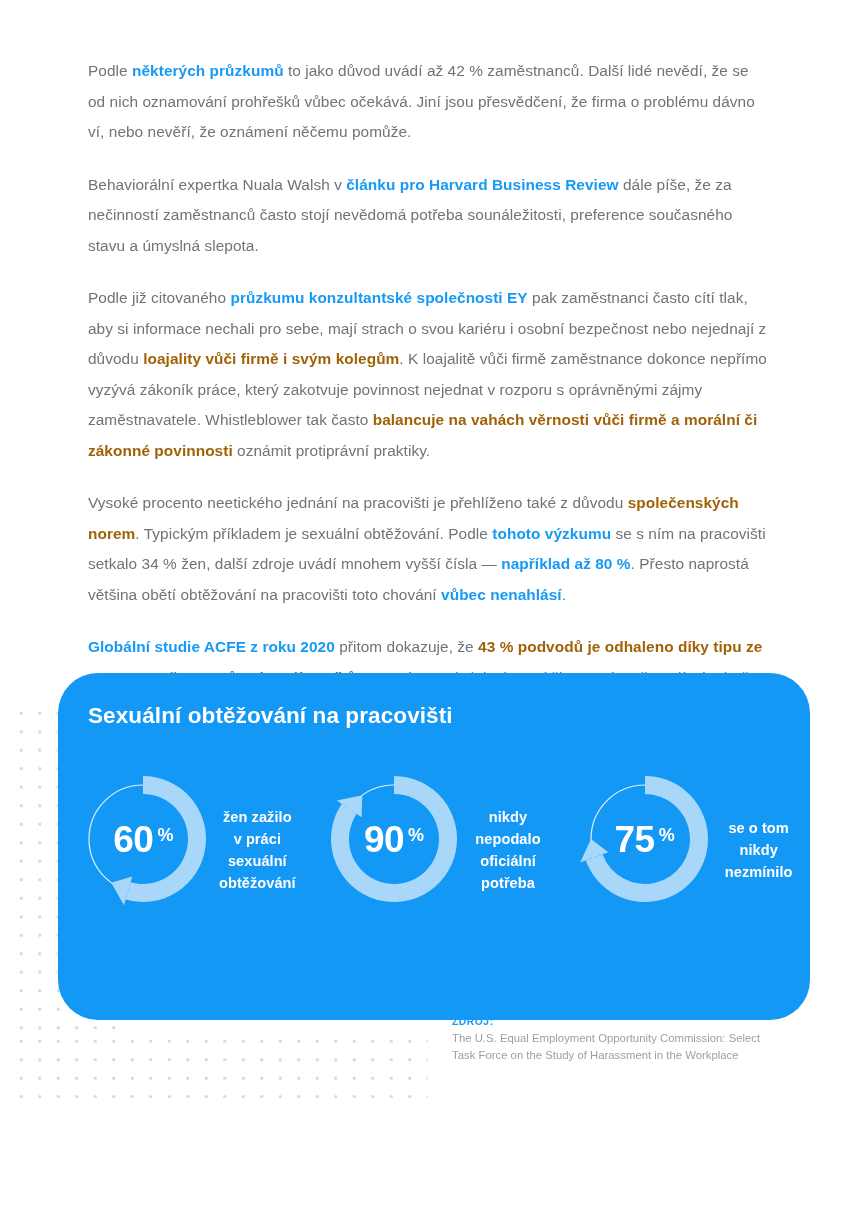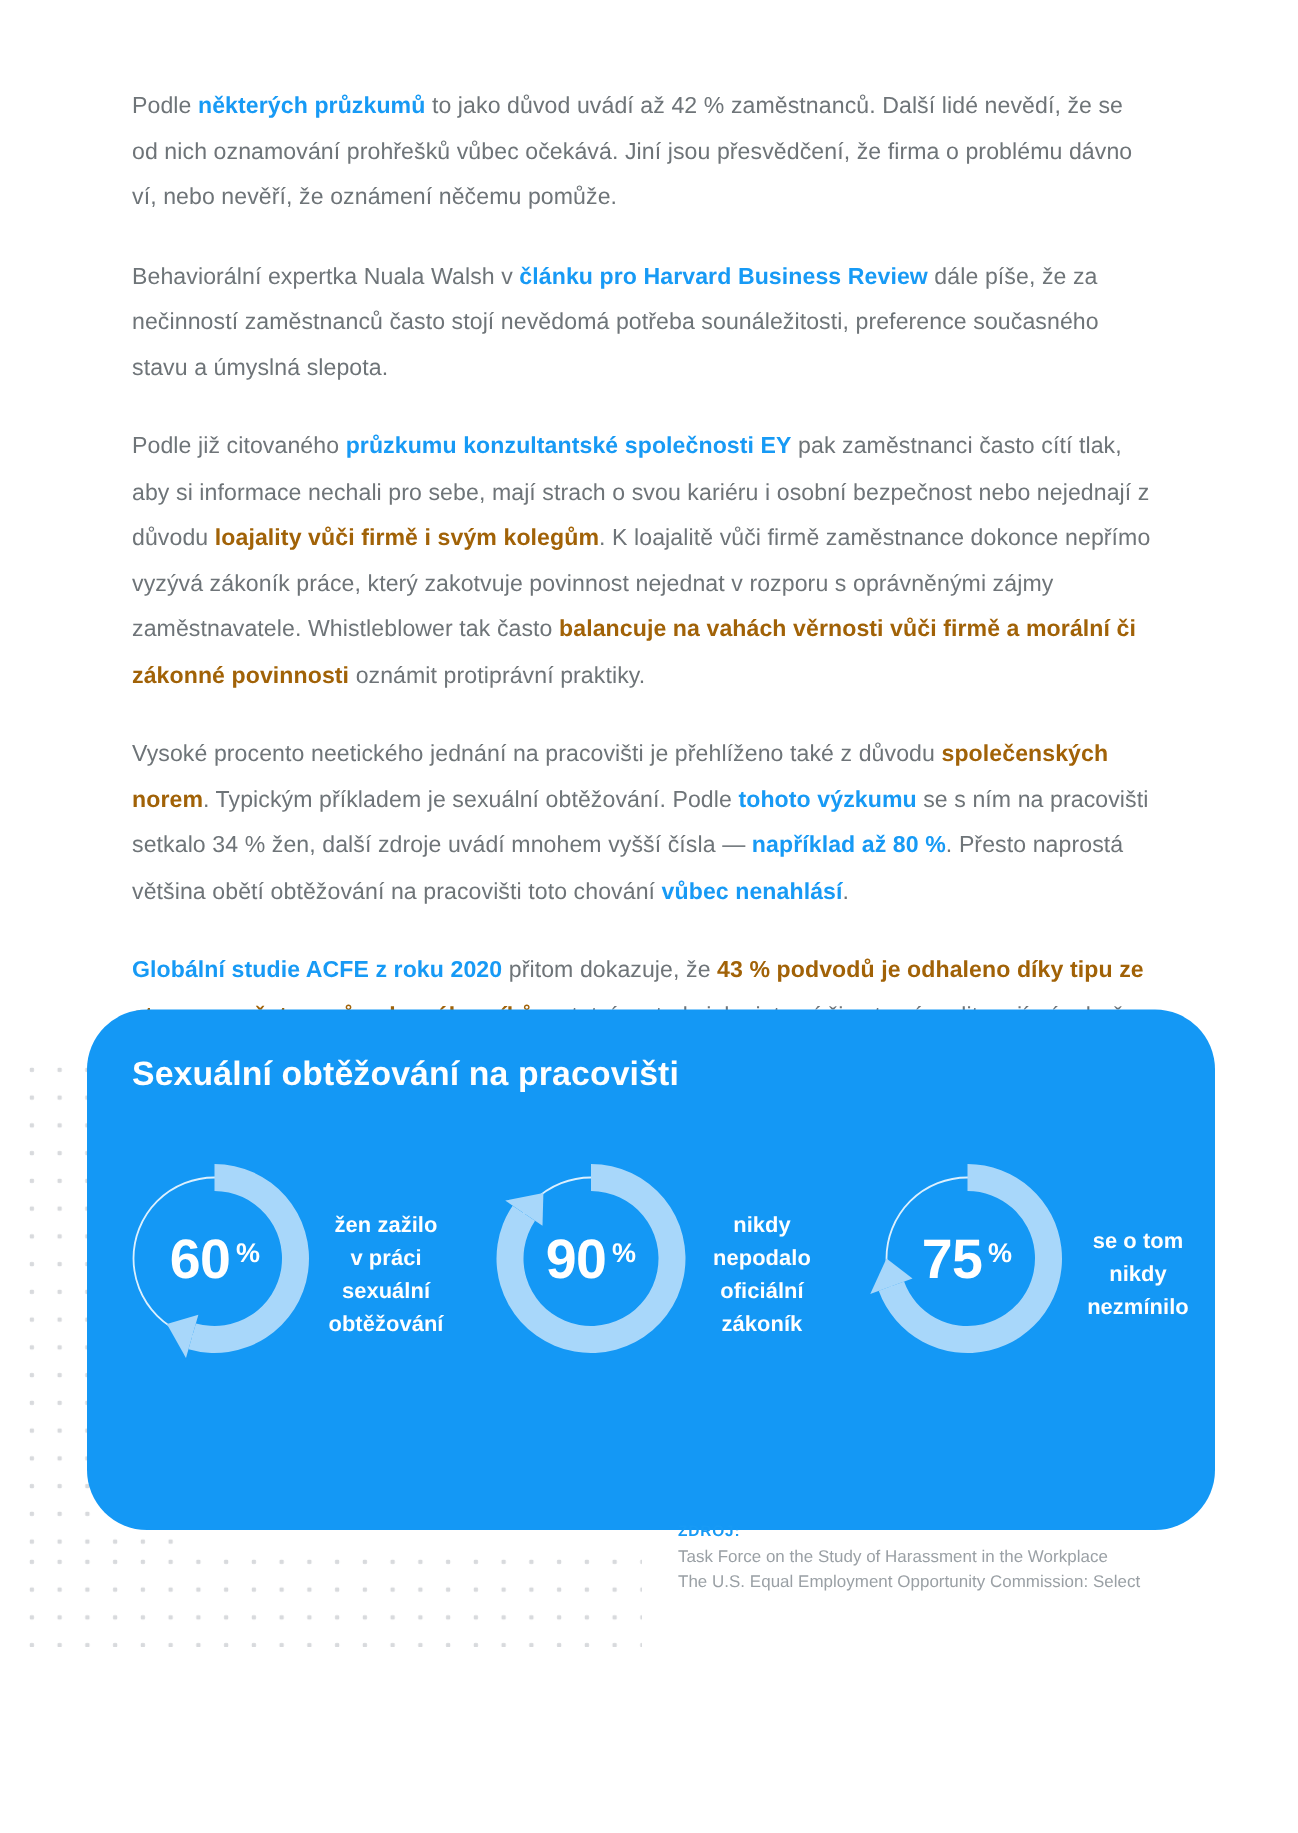--- a/index.html
+++ b/index.html
@@ -224,21 +224,21 @@
               <path d="M 74 11 A 63 63 0 1 1 21.770632929032367 38.77084708134296 L 36.693309235023115 48.8363193438164 A 45 45 0 1 0 74 29 Z" fill="#a8d7fa"></path>
               <path d="M 16.796407493702112 35.41568966051848 L 42.259596376206446 30.313082303752843 L 41.66753467035337 52.19147676464088 Z" fill="#a8d7fa"></path>
             </svg>
             <div class="donut-value">
               <span class="num">90</span>
               <span class="pct">%</span>
             </div>
           </div>
           <div class="donut-caption">
             <div>nikdy nepodalo oficiální</div>
-            <div>zákoník</div>
+            <div>potřeba</div>
           </div>
         </div>
         <div class="donut-cell">
           <div class="donut-wrap">
             <svg viewBox="0 0 148 148">
               <circle cx="74" cy="74" r="54" fill="none" stroke="#ffffff" stroke-width="1.2" opacity="0.85"></circle>
               <path d="M 74 11 A 63 63 0 1 1 14.799364890487773 95.54726902951714 L 31.713832064634126 89.3909064496551 A 45 45 0 1 0 74 29 Z" fill="#a8d7fa"></path>
               <path d="M 9.16120916577232 97.59938988947115 L 20 74 L 37.35198778934958 87.33878558970109 Z" fill="#a8d7fa"></path>
             </svg>
             <div class="donut-value">
@@ -249,19 +249,19 @@
           <div class="donut-caption">
             <div>se o tom nikdy</div>
             <div>nezmínilo</div>
           </div>
         </div>
       </div>
   </div>
 
   <div class="source">
     <div class="source-label">ZDROJ:</div>
+    <div class="source-line">The U.S. Equal Employment Opportunity Commission: Select</div>
     <div class="source-line">Task Force on the Study of Harassment in the Workplace</div>
-    <div class="source-line">The U.S. Equal Employment Opportunity Commission: Select</div>
   </div>
 
   <div class="page-number">9</div>
 
 </div>
 
 </body></html>

